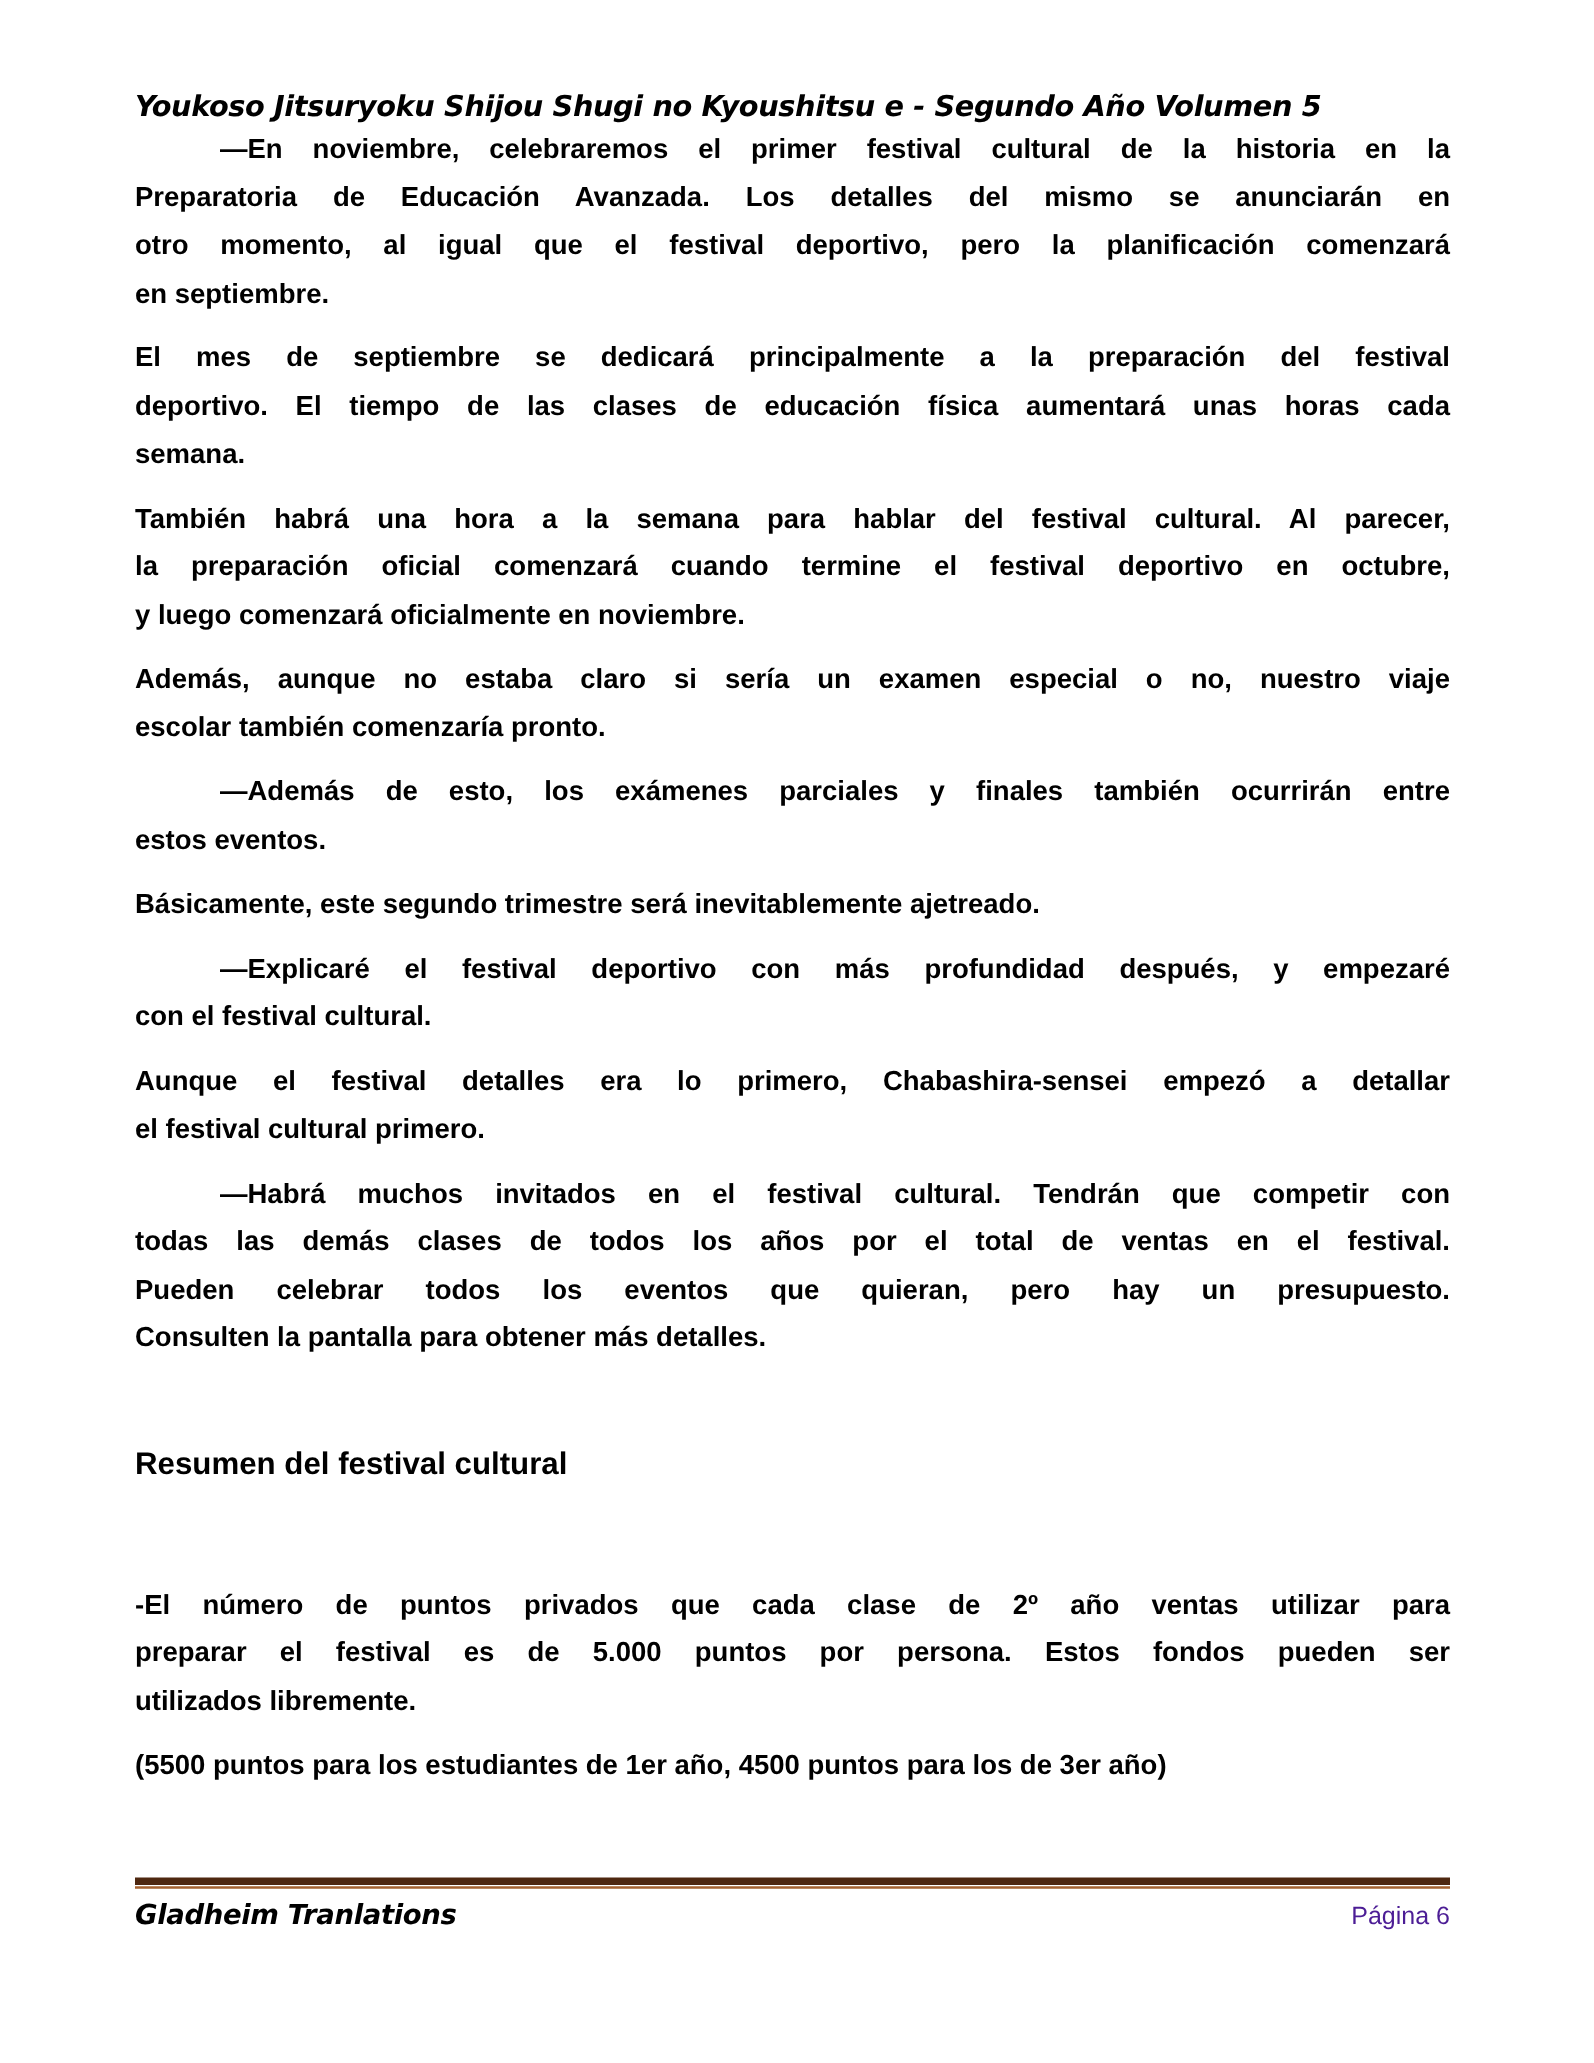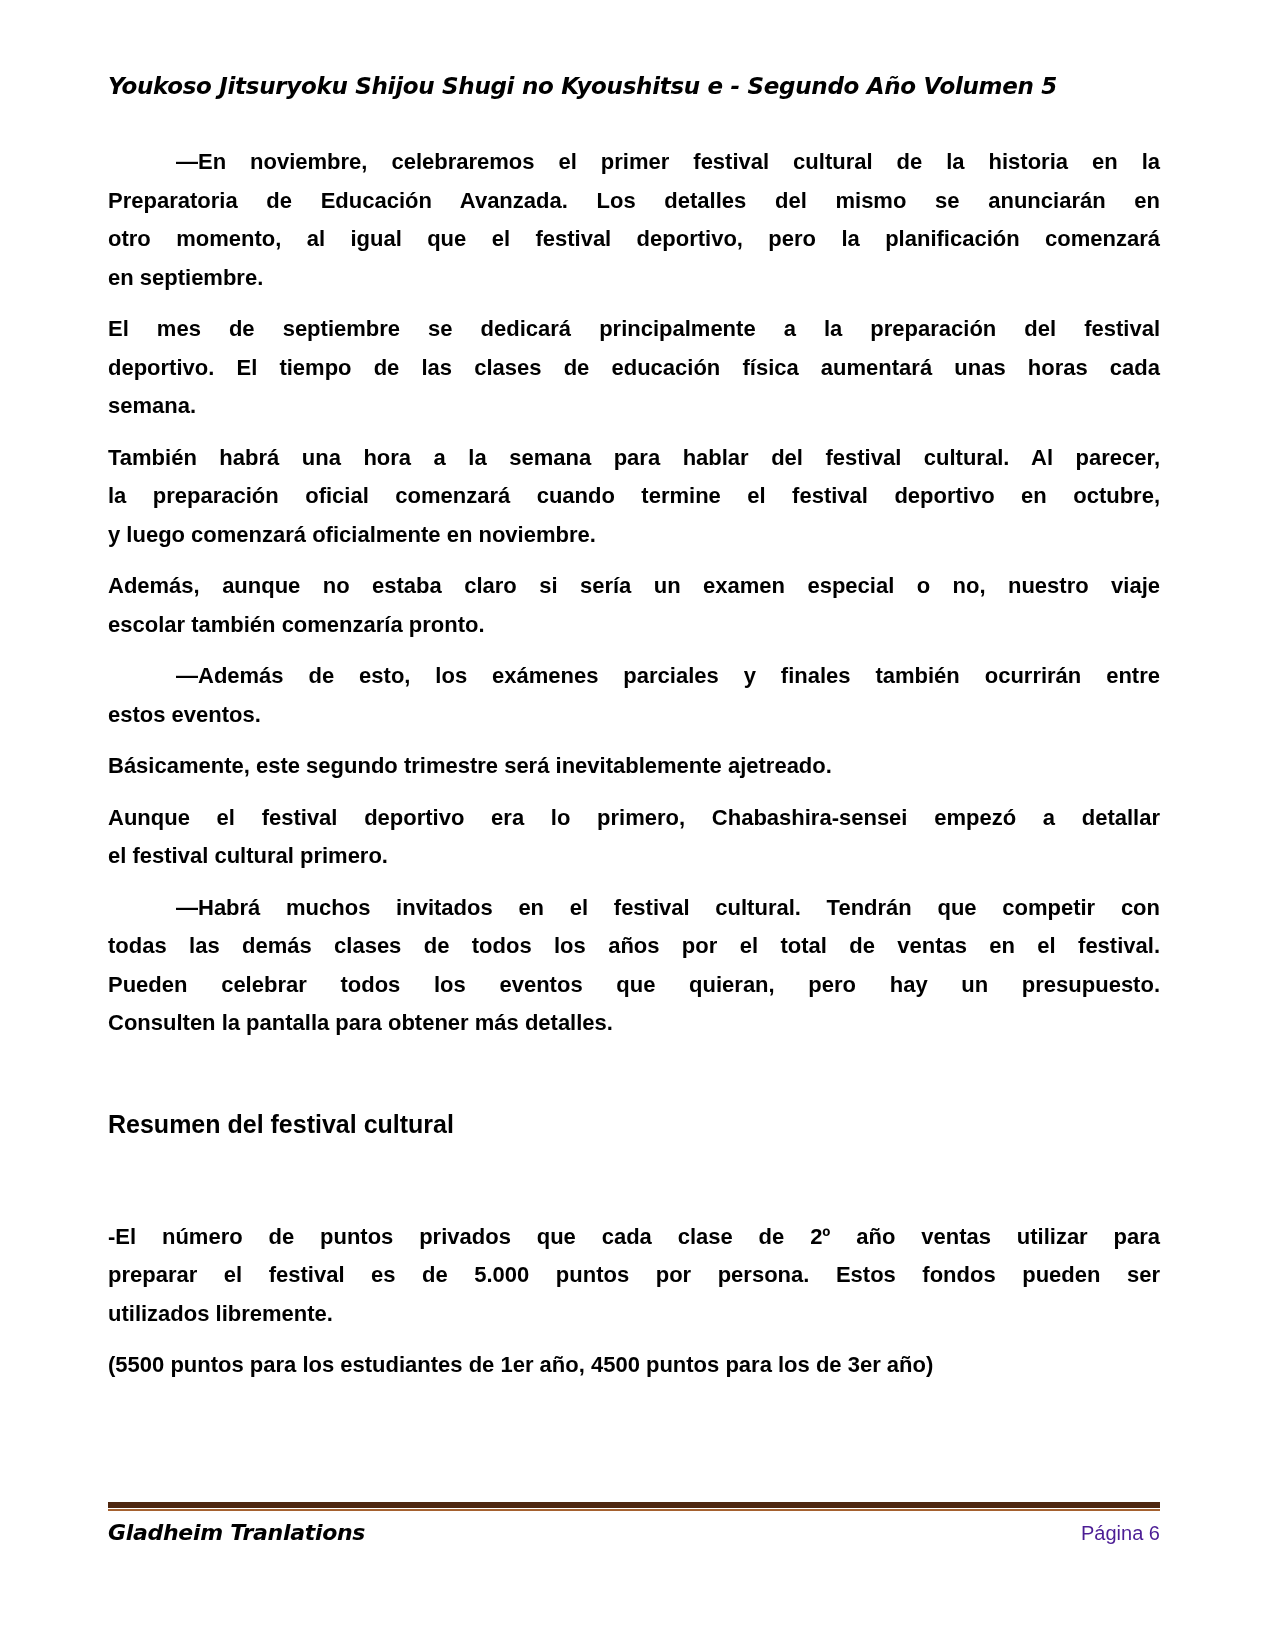--- a/index.html
+++ b/index.html
@@ -20,21 +20,20 @@
     left: 108px; top: 72px;
     width: 1052px;
   }
   .doc-header-title {
     font-family: "DejaVu Sans", sans-serif;
     font-weight: bold;
     font-style: italic;
     font-size: 23px;
     letter-spacing: -0.3px;
     line-height: 28px;
-    margin-bottom: 43px;
     white-space: nowrap;
   }
   .para {
     font-size: 22px;
     line-height: 38.5px;
     margin: 0 0 13px 0;
     font-weight: bold;
   }
   .line {
     text-align: justify;
@@ -108,23 +107,27 @@
 
     <p class="para">
       <span class="line indent" style="display:block">—Además de esto, los exámenes parciales y finales también ocurrirán entre</span>
       <span class="line last" style="display:block">estos eventos.</span>
     </p>
 
     <p class="para">
       <span class="line last" style="display:block">Básicamente, este segundo trimestre será inevitablemente ajetreado.</span>
     </p>
 
+    <p class="para">
+      <span class="line indent" style="display:block">—Explicaré el festival deportivo con más profundidad después, y empezaré</span>
+      <span class="line last" style="display:block">con el festival cultural.</span>
+    </p>
 
     <p class="para">
-      <span class="line" style="display:block">Aunque el festival deportivo era lo primero, Chabashira-sensei empezó a detallar</span>
+      <span class="line" style="display:block">Aunque el festival detalles era lo primero, Chabashira-sensei empezó a detallar</span>
       <span class="line last" style="display:block">el festival cultural primero.</span>
     </p>
 
     <p class="para">
       <span class="line indent" style="display:block">—Habrá muchos invitados en el festival cultural. Tendrán que competir con</span>
       <span class="line" style="display:block">todas las demás clases de todos los años por el total de ventas en el festival.</span>
       <span class="line" style="display:block">Pueden celebrar todos los eventos que quieran, pero hay un presupuesto.</span>
       <span class="line last" style="display:block">Consulten la pantalla para obtener más detalles.</span>
     </p>
 

